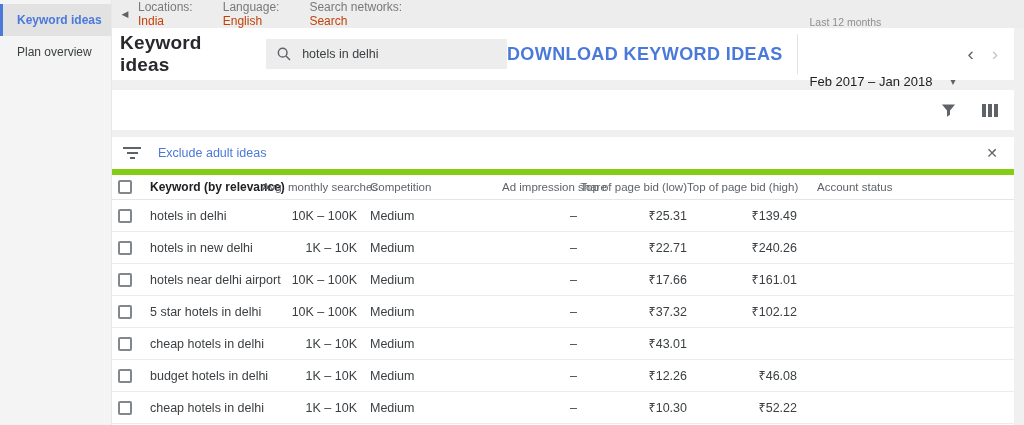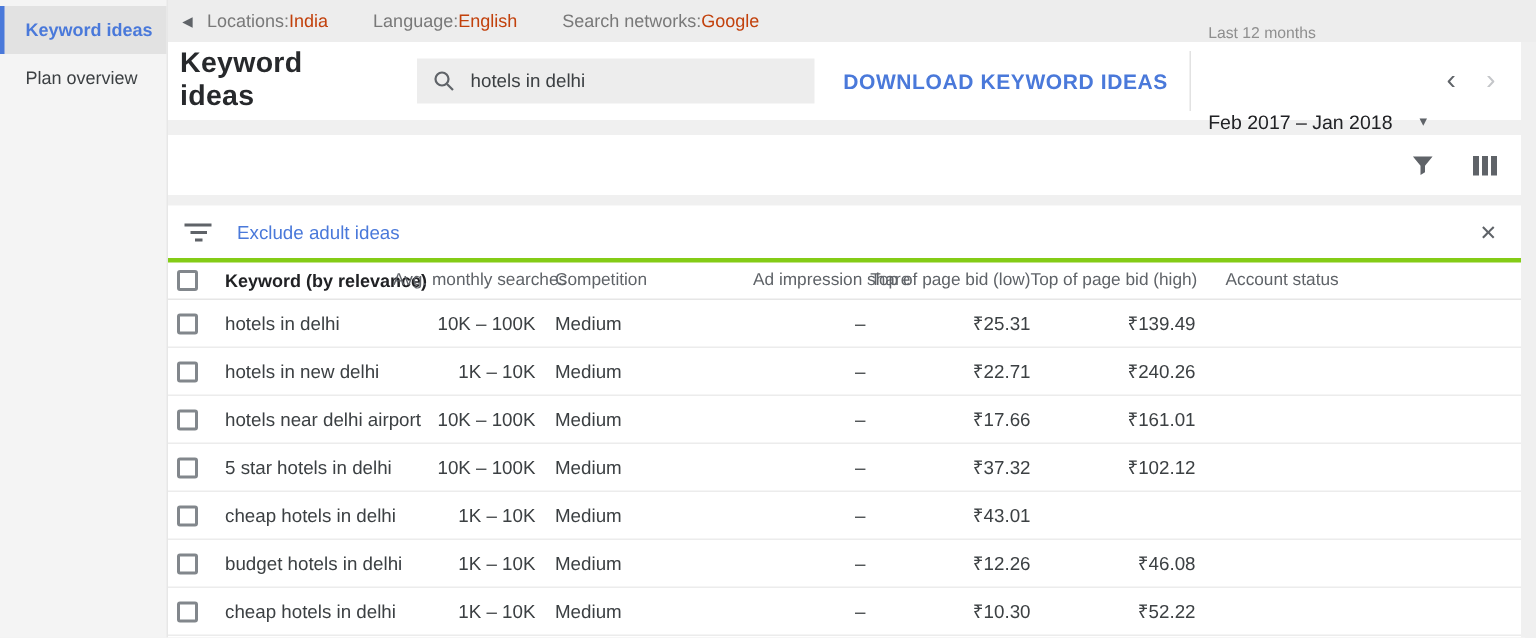--- a/index.html
+++ b/index.html
@@ -6,48 +6,48 @@
   html,body { width:1024px; height:425px; font-family:"Liberation Sans", sans-serif; background:#f0f0f0; overflow:hidden; position:relative; }
 
   
   .sidebar { position:absolute; left:0; top:0; width:112px; height:425px; background:#f4f4f4; border-right:1px solid #e7e7e7; padding-top:4px; z-index:2; }
   .side-item { height:32px; display:flex; align-items:center; padding-left:14px; font-size:12px; color:#3c4043; cursor:pointer; border-left:3px solid transparent; }
   .side-item.active { background:#e2e2e2; border-left:3px solid var(--accent,#4a79da); color:var(--accent,#4a79da); font-weight:bold; }
 
   
   .topbar { position:absolute; left:112px; top:0; width:912px; height:28px; background:#ededed; display:flex; align-items:center; font-size:12px; }
   .back-btn { width:26px; text-align:center; font-size:9px; color:#5f6368; cursor:pointer; }
-  .setting { display:flex; margin-right:30px; }
+  .setting { display:flex; margin-right:30px;flex-direction:column; }
   .setting .lbl { color:#797979; }
   .setting .val { color:#c2410c; }
 
   
   .page-header { position:absolute; left:112px; top:28px; width:902px; height:52px; background:#fff; display:flex; align-items:center; padding:0 10px 0 8px; }
   .page-title { font-size:19px; font-weight:bold; color:#27292c; letter-spacing:.2px; }
   .search-box { margin-left:42px; width:310px; height:30px; background:#ededed; display:flex; align-items:center; padding:0 10px; gap:10px; }
   .search-box input { border:none; outline:none; background:transparent; font-size:12.5px; color:#3c4043; font-family:"Liberation Sans",sans-serif; width:100%; }
-  .download-link { margin-left:auto; font-size:14px; font-weight:bold; letter-spacing:.4px; color:var(--accent,#4a79da); cursor:pointer; white-space:nowrap;padding-left:19px; }
+  .download-link { margin-left:auto; font-size:18px; font-weight:bold; letter-spacing:.4px; color:var(--accent,#4a79da); cursor:pointer; white-space:nowrap; }
   .vdivider { width:1px; height:40px; background:#e2e2e2; margin:0 12px 0 14px; }
   .date-block { display:flex; flex-direction:column; justify-content:flex-start; }
   .date-preset { font-size:10.5px; color:#8f8f8f; margin-bottom:2px; }
   .date-main { display:flex; align-items:center; gap:18px; border-bottom:1px solid #c9c9c9; padding-bottom:3px; cursor:pointer;margin-top:44px; }
   .date-range { font-size:13px; color:#202124; white-space:nowrap; }
   .caret { font-size:10px; color:#5f6368; }
   .chev { width:24px; height:24px; display:flex; align-items:center; justify-content:center; font-size:19px; color:#5f6368; cursor:pointer; margin-left:6px; }
   .chev.disabled { color:#c4c6c9; }
 
   
   .toolbar { position:absolute; left:112px; top:90px; width:902px; height:40px; background:#fff; display:flex; align-items:center; justify-content:flex-end; gap:26px; padding-right:16px; }
   .funnel-icon { cursor:pointer; display:flex; }
   .columns-icon { display:flex; gap:2px; cursor:pointer; }
   .columns-icon i { width:4px; height:13px; background:#5f6368; }
 
   
   .table-card { position:absolute; left:112px; top:137px; width:902px; height:288px; background:#fff; }
-  .exclude-row { height:38px; display:flex; align-items:center; padding:0 16px 0 8px; border-bottom:3px solid #84cc16; }
+  .exclude-row { height:38px; display:flex; align-items:center; padding:0 16px 0 8px; border-bottom:6px solid #84cc16; }
   .filterlist-icon { width:20px; display:flex; flex-direction:column; align-items:center; gap:3px; margin-left:2px; cursor:pointer; }
   .filterlist-icon i { height:2px; background:#5f6368; display:block; }
   .filterlist-icon i:nth-child(1){ width:18px; } .filterlist-icon i:nth-child(2){ width:11px; } .filterlist-icon i:nth-child(3){ width:5px; }
   .exclude-label { margin-left:16px; font-size:12.5px; color:var(--accent,#4a79da); cursor:pointer; }
   .close-icon { margin-left:auto; font-size:14px; color:#5f6368; cursor:pointer; }
 
   .grid-row { display:grid; grid-template-columns:34px 112px 95px 145px 75px 110px 110px 1fr; align-items:center; padding:0 16px 0 4px; }
   .thead { height:25px; border-bottom:1px solid #e6e6e6; font-size:11.5px; color:#5f6368; }
   .thead .c-keyword { font-weight:bold; color:#202124; font-size:12px; }
   .trow { height:32px; border-bottom:1px solid #ececec; font-size:12.5px; color:#3c4043; }
@@ -74,21 +74,21 @@
   <span class="setting">
     <span class="lbl">Locations:</span>
     <span class="val">India</span>
   </span>
   <span class="setting">
     <span class="lbl">Language:</span>
     <span class="val">English</span>
   </span>
   <span class="setting">
     <span class="lbl">Search networks:</span>
-    <span class="val">Google</span>
+    <span class="val">Search</span>
   </span>
 </div>
 
 <div class="page-header">
   <div class="page-title">Keyword ideas</div>
 
   <div class="search-box">
     <span style="display:flex;">
       <svg width="16" height="16" viewBox="0 0 24 24">
           <circle cx="10" cy="10" r="6.5" fill="none" stroke="#5f6368" stroke-width="2.2"></circle>

